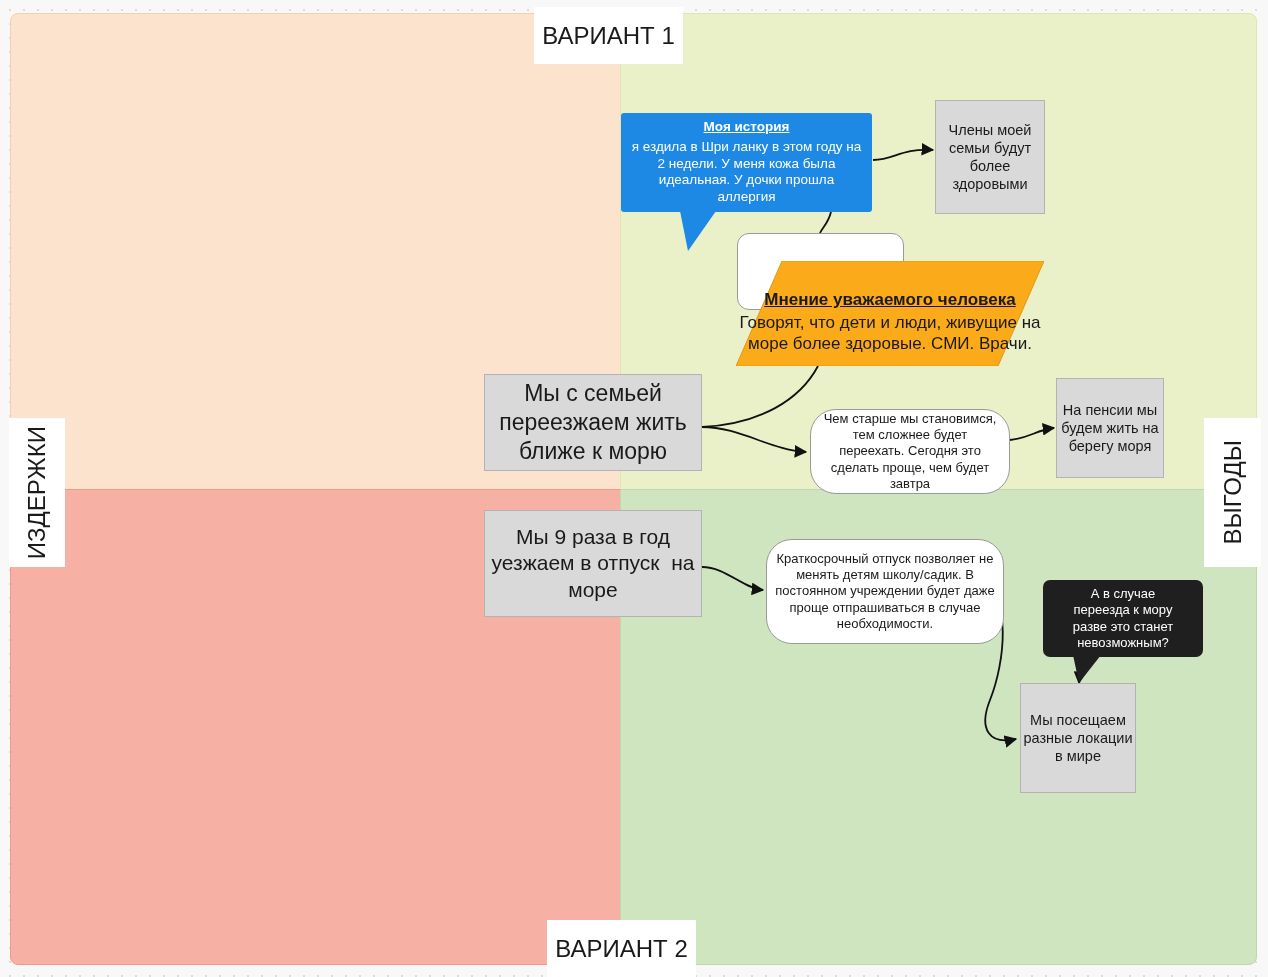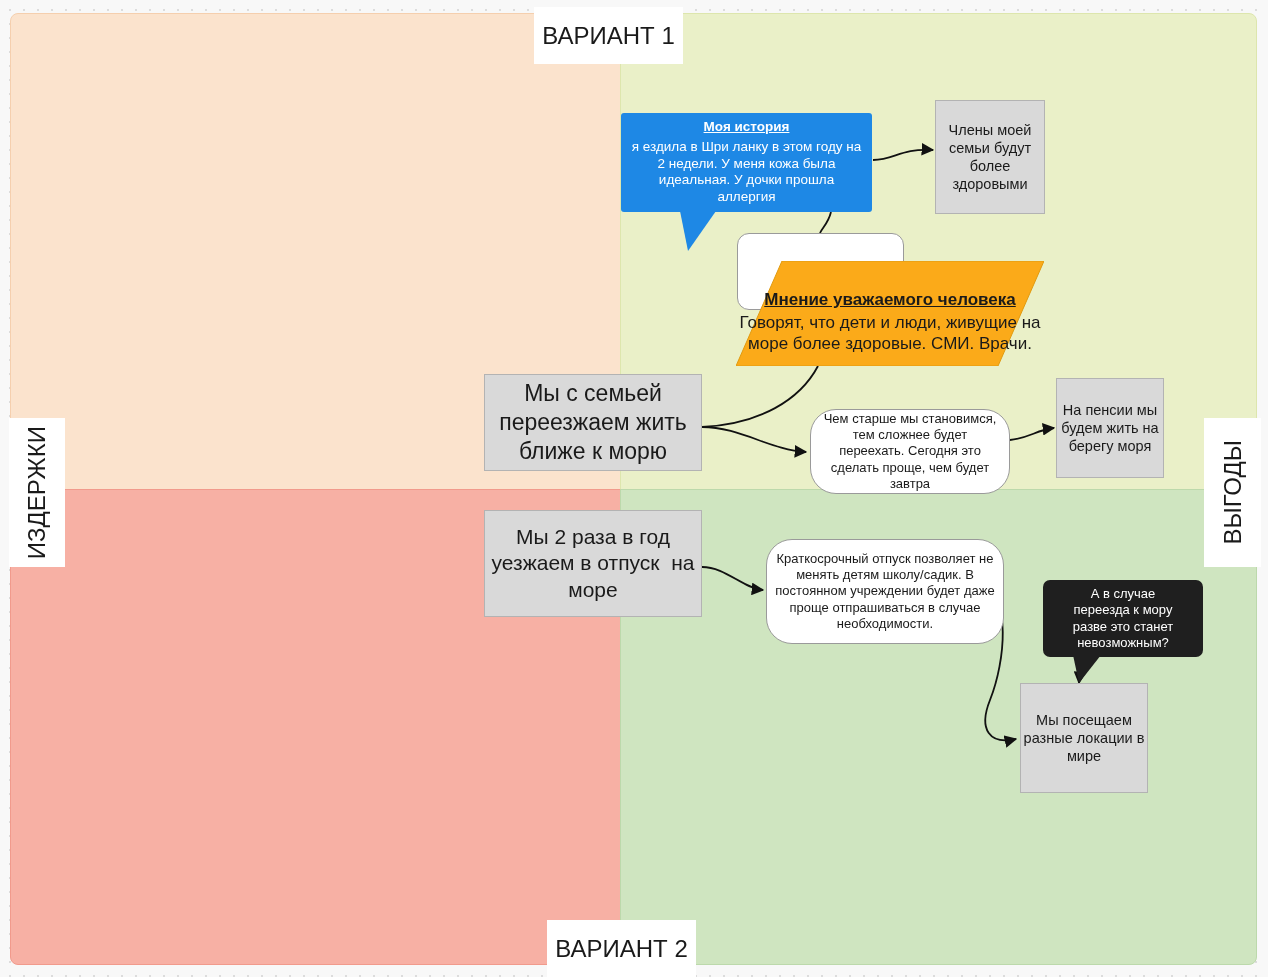--- a/index.html
+++ b/index.html
@@ -135,21 +135,21 @@
     width: 110px; height: 114px;
     font-size: 14.5px;
   }
   #node-pension {
     left: 1056px; top: 378px;
     width: 108px; height: 100px;
     font-size: 14.5px;
   }
   #node-locations {
     left: 1020px; top: 683px;
-    width: 128px; height: 110px;
+    width: 116px; height: 110px;
     font-size: 14.5px;
   }
   #node-older {
     left: 810px; top: 409px;
     width: 200px; height: 85px;
     font-size: 13px;
     padding: 4px 8px;
   }
   #node-shortvac {
     left: 766px; top: 539px;
@@ -321,21 +321,21 @@
 
   <div class="node white-round" id="node-older">
     <span>Чем старше мы становимся, тем сложнее будет переехать. Сегодня это сделать проще, чем будет завтра</span>
   </div>
 
   <div class="node gray-box" id="node-pension">
     <span>На пенсии мы будем жить на берегу моря</span>
   </div>
 
   <div class="node gray-box" id="node-main-bottom">
-    <span>Мы 2 раза в год уезжаем в отпуск  на море</span>
+    <span>Мы 9 раза в год уезжаем в отпуск  на море</span>
   </div>
 
   <div class="node white-round" id="node-shortvac">
     <span>Краткосрочный отпуск позволяет не менять детям школу/садик. В постоянном учреждении будет даже проще отпрашиваться в случае необходимости.</span>
   </div>
 
   <svg id="question-tail" viewBox="0 0 28 28" xmlns="http://www.w3.org/2000/svg">
     <polygon points="0,0 28,0 6,28" fill="#1f1f1f"></polygon>
   </svg>
   <div class="node" id="node-question">

